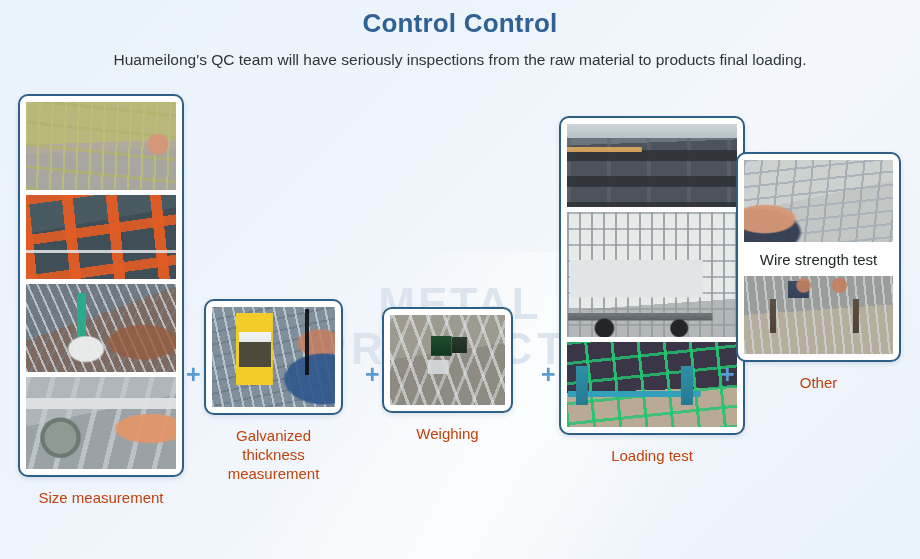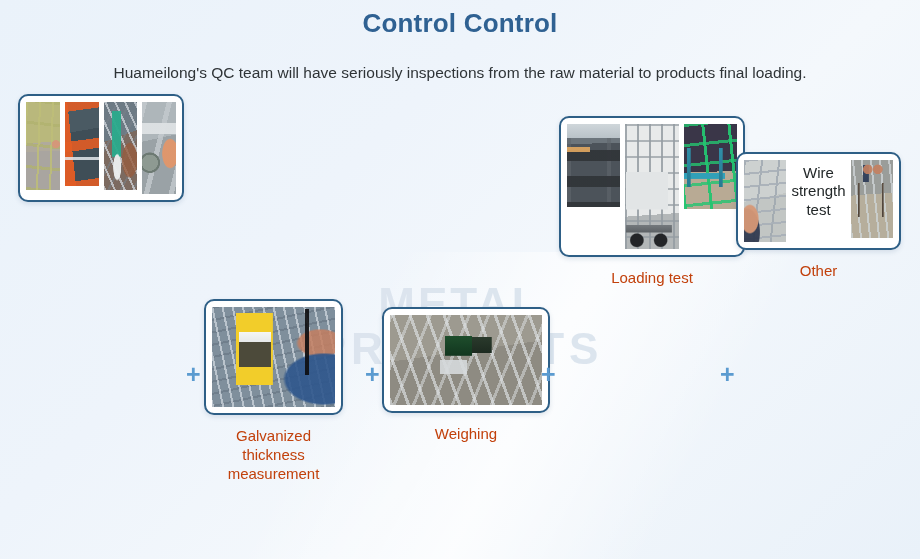--- a/index.html
+++ b/index.html
@@ -28,21 +28,21 @@
 
   
   .header { position: relative; z-index: 3; padding-top: 8px; text-align: center; }
   .page-title {
     font-size: 26px;
     font-weight: bold;
     color: #2f6192;
     letter-spacing: .2px;
   }
   .page-subtitle {
-    margin-top: 25px;
+    margin-top: 12px;
     font-size: 15.5px;
     color: #2f3437;
   }
 
   
   .watermark {
     position: absolute;
     left: 0; right: 0;
     top: 248px;
     z-index: 1;
@@ -73,21 +73,21 @@
     align-items: center;
   }
 
   .card {
     background: #ffffff;
     border: 2px solid #2e5f86;
     border-radius: 10px;
     box-shadow: 0 2px 5px rgba(40,80,120,.14);
     padding: 6px;
     display: flex;
-    flex-direction: row;
+    flex-direction: column;
     gap: 5px;
     width: 100%;
   }
 
   .photo {
     width: 100%;
     position: relative;
     overflow: hidden;
     background: #9aa3a8;
   }
@@ -113,21 +113,21 @@
     color: #5b9bd0;
     font-size: 25px;
     font-weight: bold;
     line-height: 1;
     font-family: "Liberation Sans", sans-serif;
   }
 
   
   #stage-size      { left: 18px;  top: 8px;   width: 166px; }
   #stage-galv      { left: 204px; top: 213px; width: 139px; }
-  #stage-weigh     { left: 382px; top: 221px; width: 168px; }
+  #stage-weigh     { left: 382px; top: 221px; width: 131px; }
   #stage-loading   { left: 559px; top: 30px;  width: 186px; }
   #stage-other     { left: 736px; top: 66px;  width: 165px; }
 
   #plus-1 { left: 186px; top: 276px; }
   #plus-2 { left: 365px; top: 276px; }
   #plus-3 { left: 541px; top: 276px; }
   #plus-4 { left: 720px; top: 276px; }
 
   
   .h-a { height: 88px; }
@@ -273,20 +273,21 @@
 
 <div class="flow">
 
   <div class="stage" id="stage-size">
     <div class="card">
       <div class="photo h-a ph-cage-yellow"></div>
       <div class="photo h-b ph-orange-frame"></div>
       <div class="photo h-c ph-caliper-mesh"></div>
       <div class="photo h-d ph-caliper-tube"></div>
     </div>
+    <div class="caption-outer">Size measurement</div>
   </div>
 
   <div class="plus" id="plus-1">+</div>
 
   <div class="stage" id="stage-galv">
     <div class="card">
       <div class="photo h-galv ph-meter"></div>
     </div>
     <div class="caption-outer">Galvanized thickness measurement</div>
   </div>

